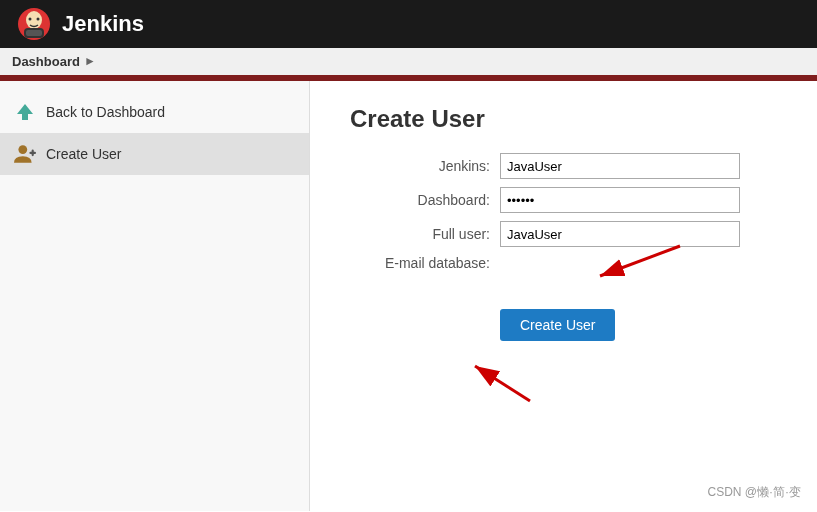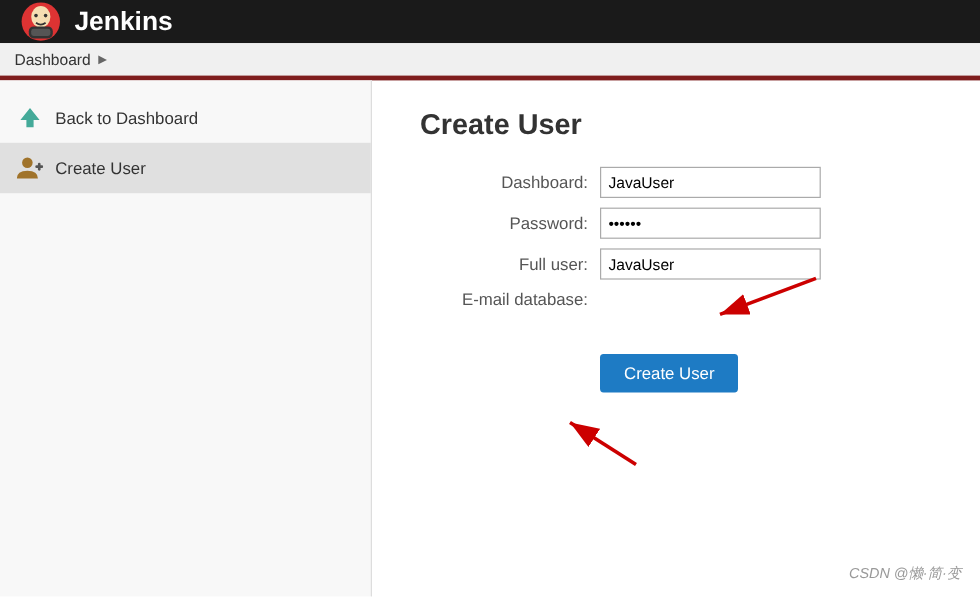--- a/index.html
+++ b/index.html
@@ -1,47 +1,48 @@
 <!DOCTYPE html>
 <html><head>
   <meta charset="utf-8">
   <style>
     * { margin: 0; padding: 0; box-sizing: border-box; }
     body { font-family: Arial, sans-serif; font-size: 14px; background: #fff; width: 817px; height: 512px; overflow: hidden; }
 
     
     #header {
       background: #1a1a1a;
-      height: 36px;
+      height: 48px;
       display: flex;
       align-items: center;
       padding: 0 16px;
     }
     #header .logo-icon {
       width: 36px;
       height: 36px;
       margin-right: 10px;
       flex-shrink: 0;
     }
     #header .app-title {
       color: #fff;
       font-size: 22px;
       font-weight: bold;
     }
 
     
     #breadcrumb {
       background: #f0f0f0;
-      border-bottom: 4px solid #7f1d1d;
+      border-bottom: 6px solid #7f1d1d;
       padding: 6px 12px;
       display: flex;
       align-items: flex-start;
       font-size: 13px;
       color: #333;
       gap: 4px;
+      font-weight: bold;
     }
     #breadcrumb a {
       color: #333;
       text-decoration: none;
     }
     .breadcrumb-sep {
       color: #666;
       font-size: 12px;
     }
 
@@ -122,21 +123,21 @@
     }
     .form-label {
       width: 150px;
       text-align: right;
       padding-right: 10px;
       color: #555;
       font-size: 14px;
       flex-shrink: 0;
     }
     .form-input {
-      width: 184px;
+      width: 240px;
       height: 26px;
       border: 1px solid #aaa;
       padding: 2px 6px;
       font-size: 13px;
       outline: none;
     }
 
     .create-user-btn {
       margin-top: 20px;
       margin-left: 0;
@@ -149,21 +150,20 @@
       border-radius: 3px;
     }
 
     
     #watermark {
       position: absolute;
       bottom: 10px;
       right: 16px;
       font-size: 12px;
       color: #999;
-      font-style: italic;
     }
   </style>
 </head>
 <body>
 
 <div id="header">
   <div class="logo-icon">
     <svg viewBox="0 0 36 36" xmlns="http://www.w3.org/2000/svg">
 
       <circle cx="18" cy="18" r="16" fill="#d33"></circle>
@@ -210,26 +210,26 @@
     </div>
 
   </div>
 
   <div id="main">
     <h1>Create User</h1>
 
     <div>
 
       <div class="form-row">
+        <label class="form-label">Jenkins:</label>
+        <input class="form-input" type="text" value="JavaUser" style="">
+      </div>
+
+      <div class="form-row">
         <label class="form-label">Dashboard:</label>
-        <input class="form-input" type="text" value="JavaUser" style="">
-      </div>
-
-      <div class="form-row">
-        <label class="form-label">Password:</label>
         <input class="form-input" type="password" value="123456" style="">
       </div>
 
 
       <div class="form-row">
         <label class="form-label">Full user:</label>
         <input class="form-input" type="text" value="JavaUser" style="">
       </div>
 
       <div class="form-row">

